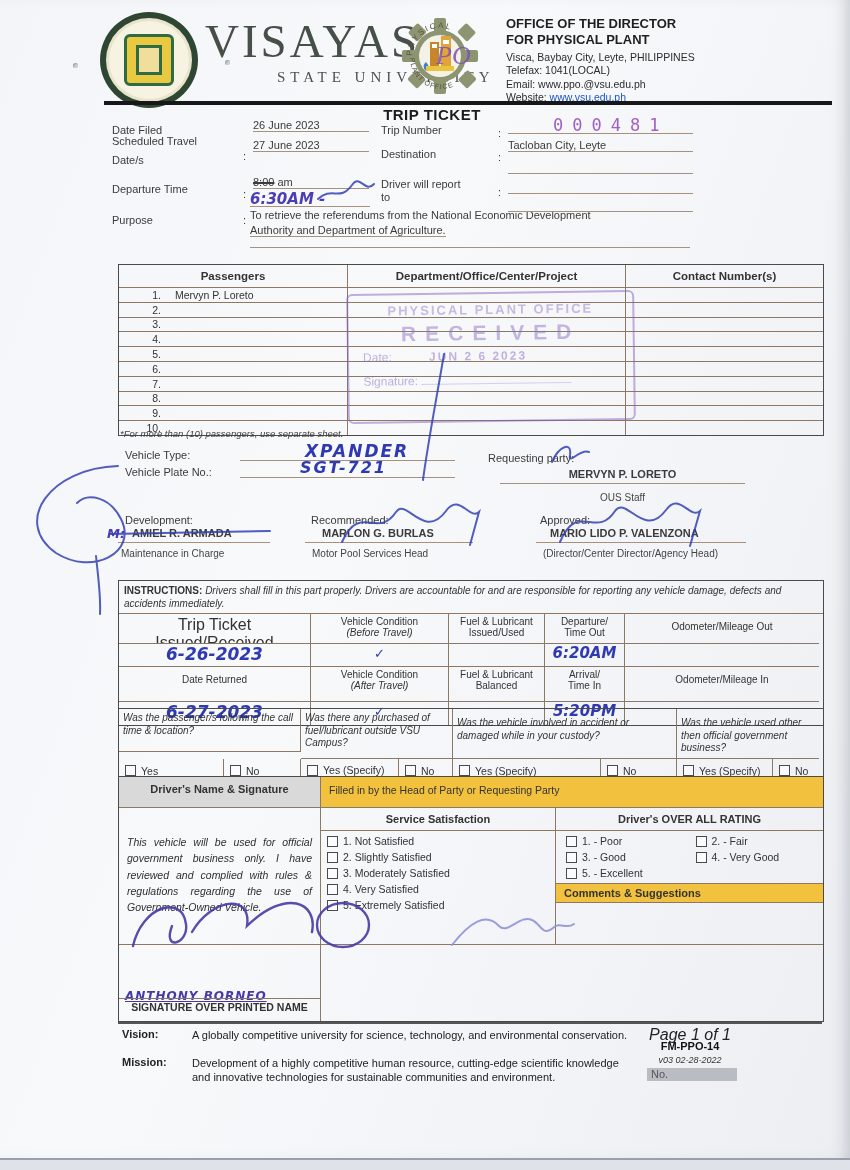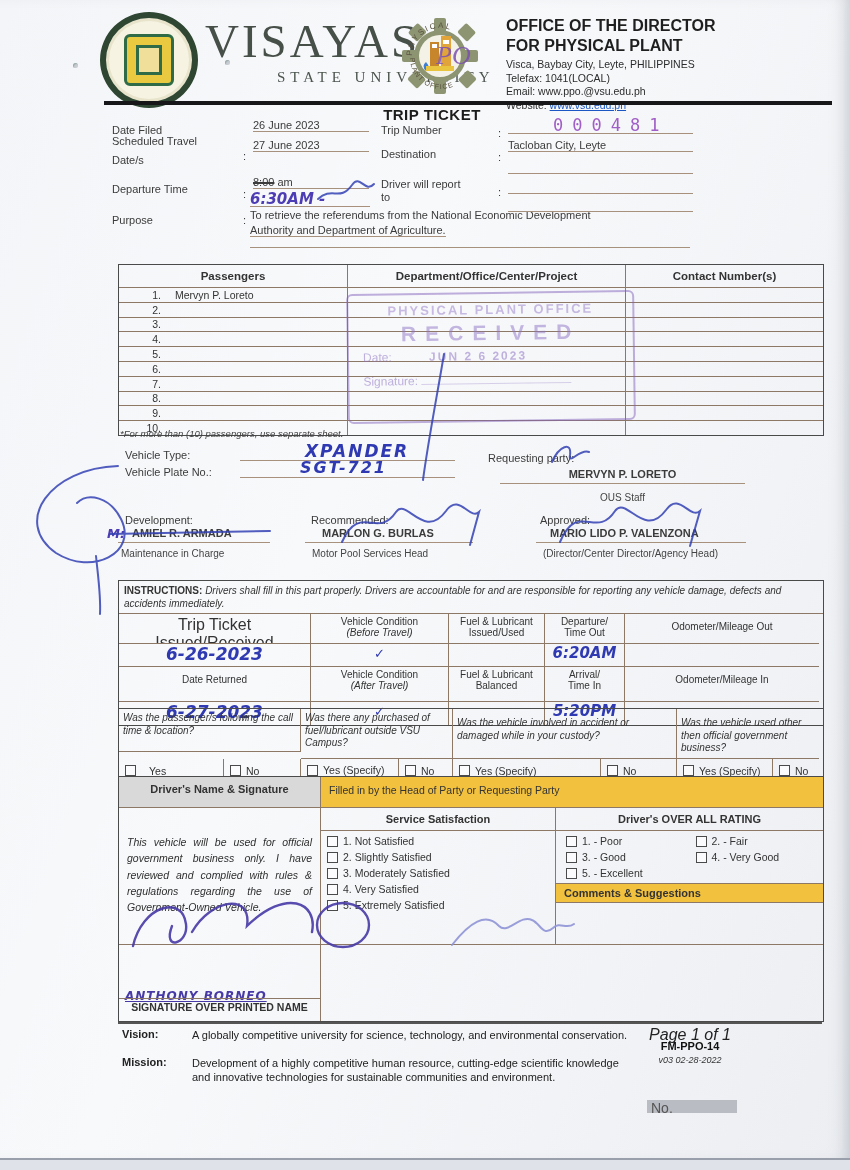--- a/index.html
+++ b/index.html
@@ -19,21 +19,21 @@
   .hand-purple{color:#4d3db4;}
   .hand-light{color:#8f93d6;}
   .strike{text-decoration:line-through;text-decoration-thickness:2px;}
   .seal{width:86px;height:84px;border-radius:50%;border:6px solid #2e4632;background:#f6f3e2;
         display:flex;align-items:center;justify-content:center;box-shadow:inset 0 0 0 3px #e8e4cc;}
   .seal-core{width:44px;height:46px;background:#e8c93f;border:3px solid #2e6b46;border-radius:6px;
         display:flex;align-items:center;justify-content:center;}
   .seal-core-in{width:20px;height:24px;border:3px solid #2e6b46;background:#f0df9a;}
   .vsu-name{font-family:"Liberation Serif",serif;font-size:47px;letter-spacing:3px;color:#474f49;line-height:1;}
   .vsu-sub{font-family:"Liberation Serif",serif;font-size:15px;letter-spacing:5px;color:#4c544e;}
-  .hdr-office{font-size:16px;font-weight:bold;color:#1f1f1f;line-height:1.25;}
+  .hdr-office{font-size:13px;font-weight:bold;color:#1f1f1f;line-height:1.25;}
   .hdr-small{font-size:10.5px;color:#2c2c2c;line-height:1.3;}
   .link{color:#1a56c4;text-decoration:underline;}
   .thickline{background:#17171a;height:3.5px;}
   .title{font-size:15px;font-weight:bold;letter-spacing:.5px;color:#1c1c1c;}
   .tripnum{font-family:"DejaVu Sans Mono",monospace;font-size:17px;letter-spacing:9px;color:#a05fc6;}
   .grid{display:grid;border:1.6px solid #4a4a4a;}
   .cell{border-right:1px solid #8d7765;border-bottom:1px solid #8d7765;overflow:hidden;}
   .cell.last{border-right:none;}
   .cell.bot{border-bottom:none;}
   .pass-head{font-size:11.5px;font-weight:bold;display:flex;align-items:center;justify-content:center;}
@@ -292,21 +292,21 @@
       <div class="cell ctr last bot"><span class="hand"></span></div>
     </div>
   </div>
 
   <div class="abs grid" style="left:118px;top:708px;width:704px;grid-template-columns:105px 77px 98px 54px 148px 76px 96px 46px;">
     <div class="cell qtext" style="grid-column:1/3;height:36px;">Was the passenger/s following the call time &amp; location?</div>
     <div class="cell qtext" style="grid-column:3/5;">Was there any purchased of fuel/lubricant outside VSU Campus?</div>
     <div class="cell qtext" style="grid-column:5/7;padding-top:8px;">Was the vehicle involved in accident or damaged while in your custody?</div>
     <div class="cell qtext last" style="grid-column:7/9;padding-top:8px;">Was the vehicle used other then official government business?</div>
 
-    <div class="cell opt bot" style="height:24px;margin:0;padding-left:6px;gap:8px;">
+    <div class="cell opt bot" style="height:24px;margin:0;padding-left:6px;">
           <span class="chk"></span>
           <span>Yes</span>
         </div>
     <div class="cell opt bot" style="margin:0;padding-left:6px;">
           <span class="chk"></span>
           <span>No</span>
         </div>
     <div class="cell opt bot" style="margin:0;padding-left:6px;">
           <span class="chk"></span>
           <span style="line-height:1;">Yes (Specify)</span>
@@ -398,21 +398,21 @@
   </div>
 
   <div class="abs" style="left:118px;top:1022px;width:704px;height:2px;background:#555;"></div>
   <div class="abs ftr-lbl" style="left:122px;top:1028px;">Vision:</div>
   <div class="abs ftr-txt" style="left:192px;top:1028px;width:448px;">A globally competitive university for science, technology, and environmental conservation.</div>
   <div class="abs ftr-lbl" style="left:122px;top:1056px;">Mission:</div>
   <div class="abs ftr-txt" style="left:192px;top:1056px;width:448px;">Development of a highly competitive human resource, cutting-edge scientific knowledge and innovative technologies for sustainable communities and environment.</div>
   <div class="abs i ctr" style="left:645px;top:1026px;width:90px;font-size:16px;color:#222;">Page 1 of 1</div>
   <div class="abs b ctr" style="left:645px;top:1040px;width:90px;font-size:11px;color:#111;">FM-PPO-14</div>
   <div class="abs i ctr" style="left:645px;top:1055px;width:90px;font-size:9px;color:#333;">v03 02-28-2022</div>
-  <div class="abs" style="left:647px;top:1100px;width:86px;height:13px;background:#b9bcc2;font-size:14px;color:#555;padding-left:4px;"><span>No.</span></div>
+  <div class="abs" style="left:647px;top:1068px;width:86px;height:13px;background:#b9bcc2;font-size:11px;color:#555;padding-left:4px;"><span>No.</span></div>
 
  </div>
 
  <svg class="ink" width="850" height="1170" viewBox="0 0 850 1170">
    <g fill="none" stroke="#3442b4" stroke-width="2" stroke-linecap="round" opacity=".85">
 
      <path d="M118 466 C 50 468, 12 522, 56 553 C 92 576, 138 553, 121 519 C 110 497, 88 492, 77 503"></path>
      <path d="M96 556 C 98 576, 101 596, 100 614"></path>
 
      <path d="M110 534 L 270 531"></path>

